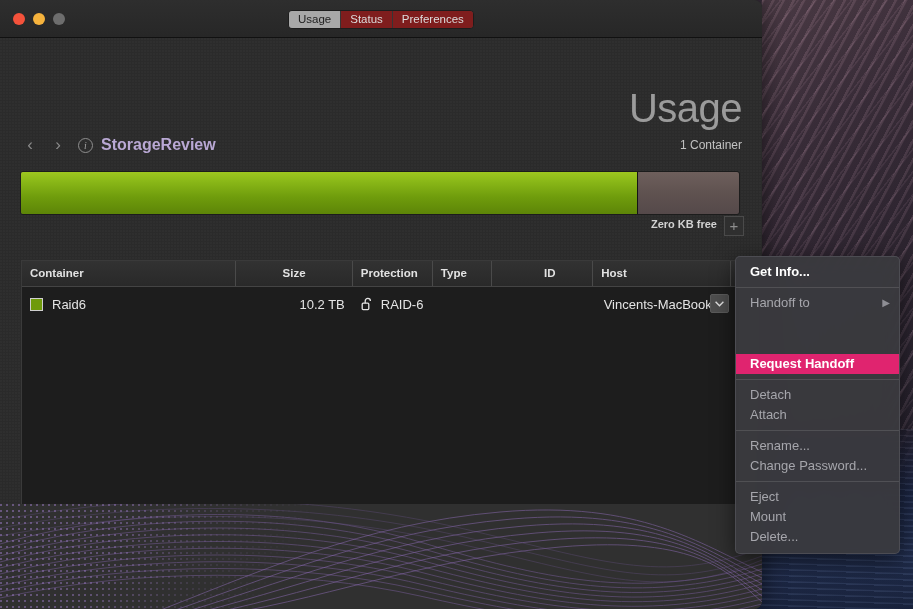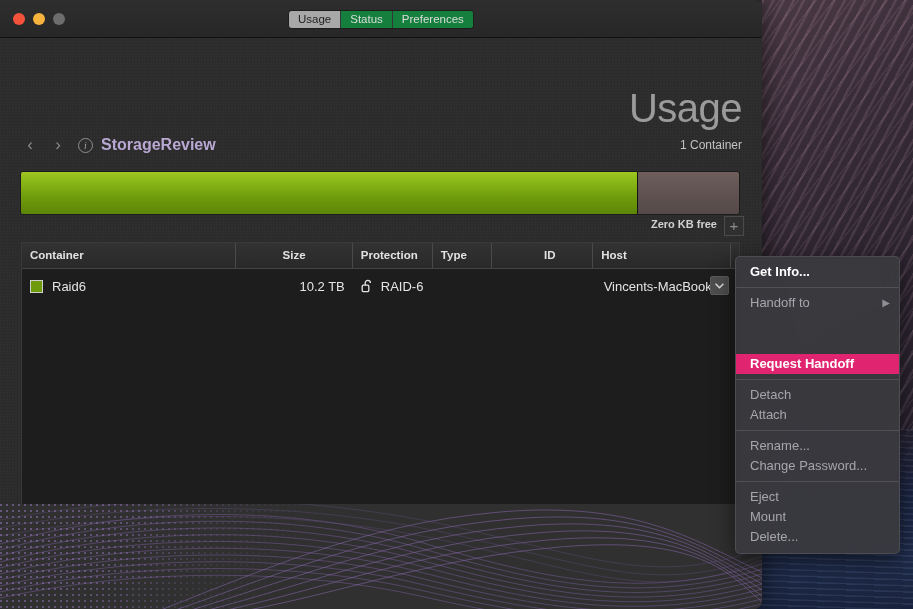--- a/index.html
+++ b/index.html
@@ -73,21 +73,21 @@
     display:flex;
     border-radius:4px;
     overflow:hidden;
     background:#4a4a4a;
     border:1px solid #1d1d1d;
     height:19px;
   }
   .seg {
     font-size:11.5px; color:#dcdcdc;
     padding:0 9px; line-height:17px;
-    background:#15803d;
+    background:#7f1d1d;
     border-right:1px solid #353535;
     white-space:nowrap;
   }
   .seg:last-child { border-right:none; }
   .seg.active { background:#a8a8a8; color:#1f1f1f; }
 
   
   #appbody {
     position:relative;
     height:571px;
@@ -142,21 +142,21 @@
   #addbtn {
     position:absolute; right:18px; top:178px;
     width:20px; height:20px;
     border:1px solid #4a4a4a;
     color:#8e8e8e; font-size:15px; line-height:18px; text-align:center;
     background:#2f2f2f;
   }
 
   
   #table {
-    position:absolute; left:21px; top:204px;
+    position:absolute; left:21px; top:222px;
     width:719px; height:298px;
     background:#1d1d1d;
     border:1px solid #3a3a3a;
   }
   #thead {
     display:flex; height:26px;
     background: linear-gradient(180deg,#323232 0%,#292929 100%);
     border-bottom:1px solid #444;
   }
   #thead .th {

